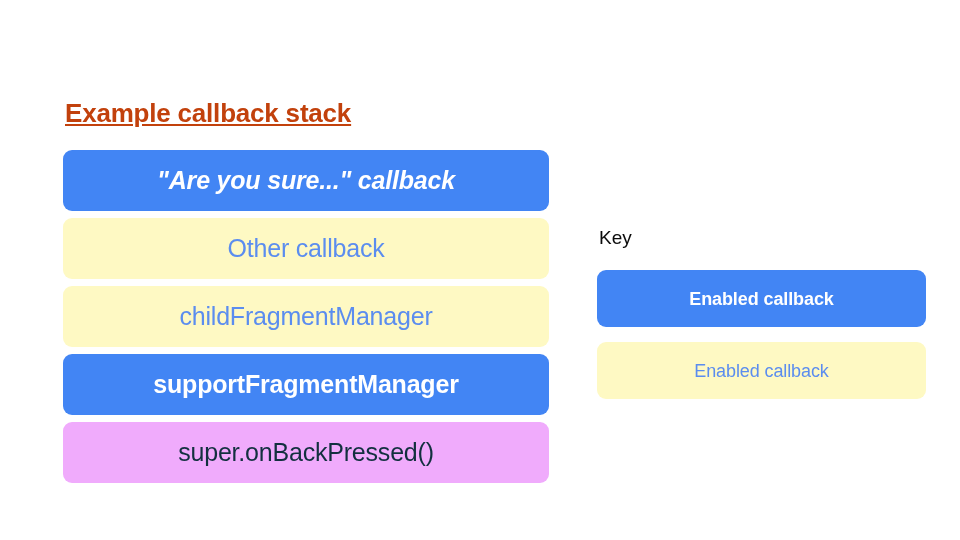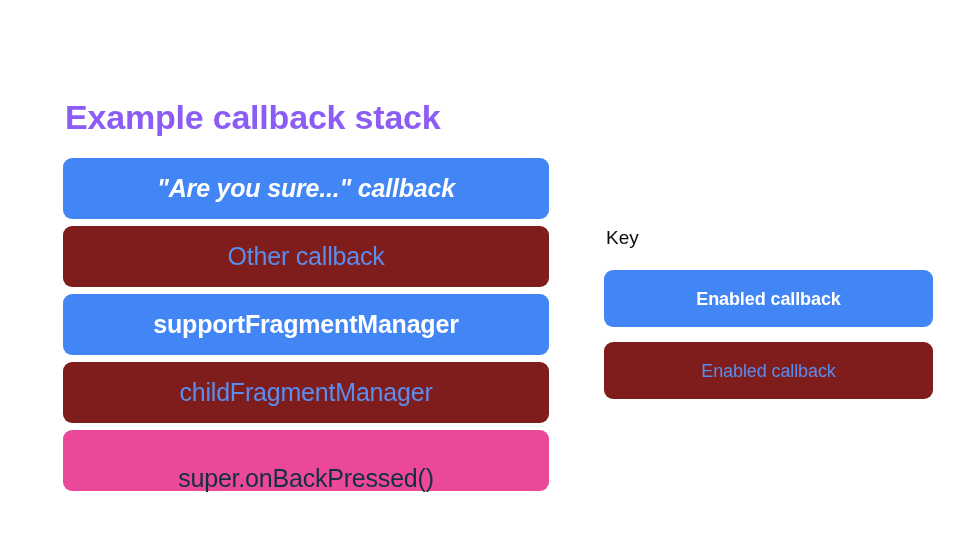--- a/index.html
+++ b/index.html
@@ -17,26 +17,27 @@
   }
 
   
   #stack-section {
     position: absolute;
     left: 63px;
     top: 100px;
     width: 486px;
   }
   #stack-title {
-    font-size: 34px;
+    font-size: 26px;
     font-weight: 700;
-    color: #8b5cf6;
+    color: #c2410c;
     letter-spacing: -0.2px;
     margin: 0 0 24px 2px;
     line-height: 1;
+    text-decoration: underline;
   }
   .stack-row {
     height: 61px;
     border-radius: 9px;
     display: flex;
     align-items: center;
     justify-content: center;
     margin-bottom: 7px;
     box-sizing: border-box;
     padding: 0 10px;
@@ -47,21 +48,20 @@
     white-space: nowrap;
     letter-spacing: -0.2px;
   }
 
   
   #key-section {
     position: absolute;
     left: 597px;
     top: 228px;
     width: 329px;
-    margin-left: 7px;
   }
   #key-title {
     font-size: 19px;
     font-weight: 400;
     color: #0b0b0b;
     margin: 0 0 23px 2px;
     line-height: 1;
   }
   .key-row {
     height: 57px;
@@ -82,29 +82,28 @@
 
   
   .state-enabled {
     background: #4285f4;
   }
   .state-enabled .row-label {
     color: #ffffff;
     font-weight: 700;
   }
   .state-disabled {
-    background: #7f1d1d;
+    background: #fef9c3;
   }
   .state-disabled .row-label {
     color: #5b8def;
     font-weight: 400;
   }
   .state-system {
-    background: #ec4899;
-    align-items: flex-end;
+    background: #f0abfc;
   }
   .state-system .row-label {
     color: #12303f;
     font-weight: 400;
   }
   .emphasis-italic .row-label {
     font-style: italic;
     font-weight: 700;
   }
 </style>
@@ -113,25 +112,25 @@
 
 <section id="stack-section">
   <h1 id="stack-title">Example callback stack</h1>
   <div id="stack-rows">
       <div class="stack-row state-enabled emphasis-italic">
         <span class="row-label">"Are you sure..." callback</span>
       </div>
       <div class="stack-row state-disabled">
         <span class="row-label">Other callback</span>
       </div>
+      <div class="stack-row state-disabled">
+        <span class="row-label">childFragmentManager</span>
+      </div>
       <div class="stack-row state-enabled">
         <span class="row-label">supportFragmentManager</span>
-      </div>
-      <div class="stack-row state-disabled">
-        <span class="row-label">childFragmentManager</span>
       </div>
       <div class="stack-row state-system">
         <span class="row-label">super.onBackPressed()</span>
       </div>
     </div>
 </section>
 
 <section id="key-section">
   <h2 id="key-title">Key</h2>
   <div id="key-rows">

